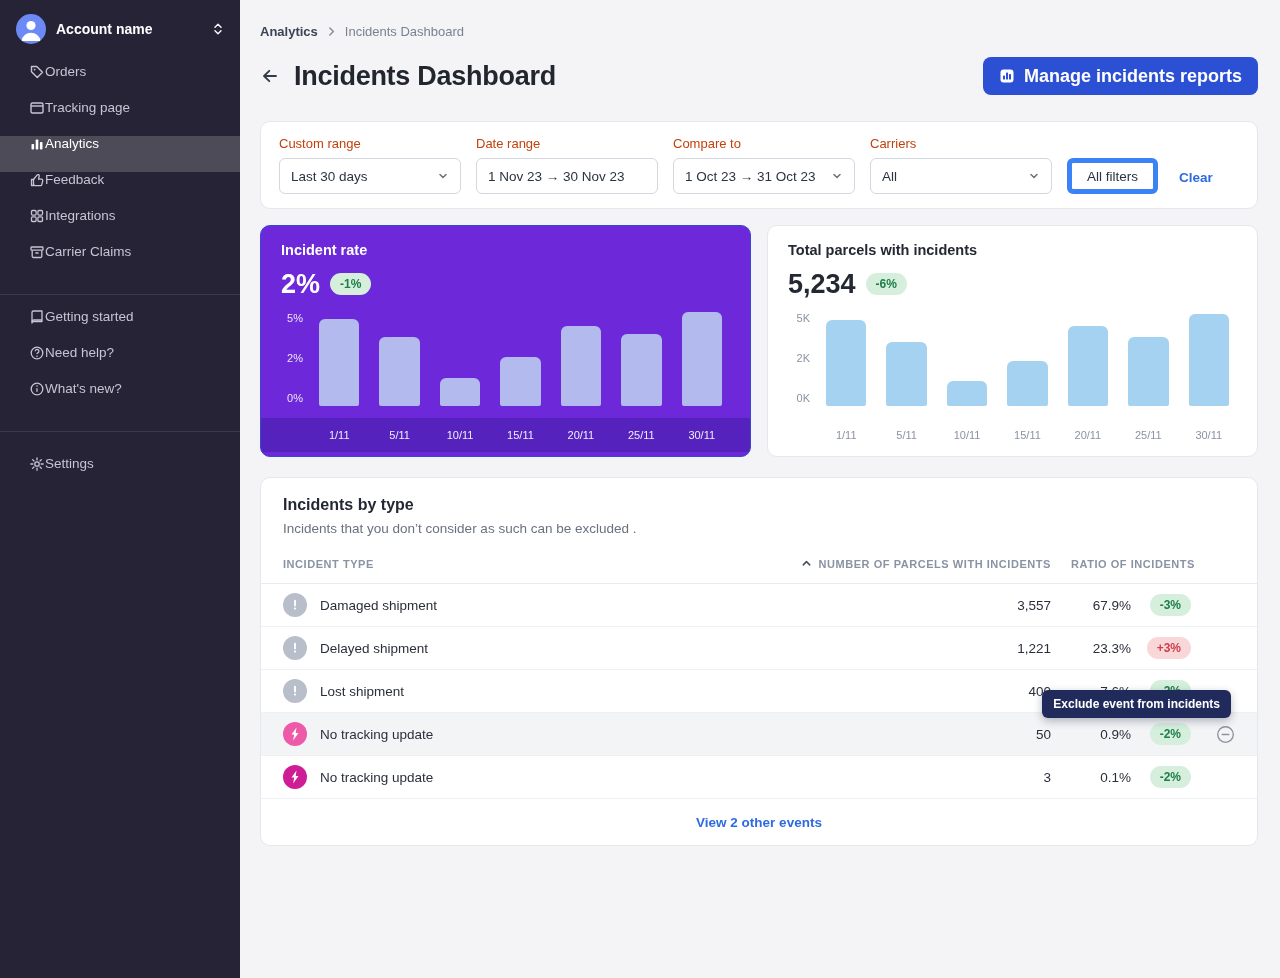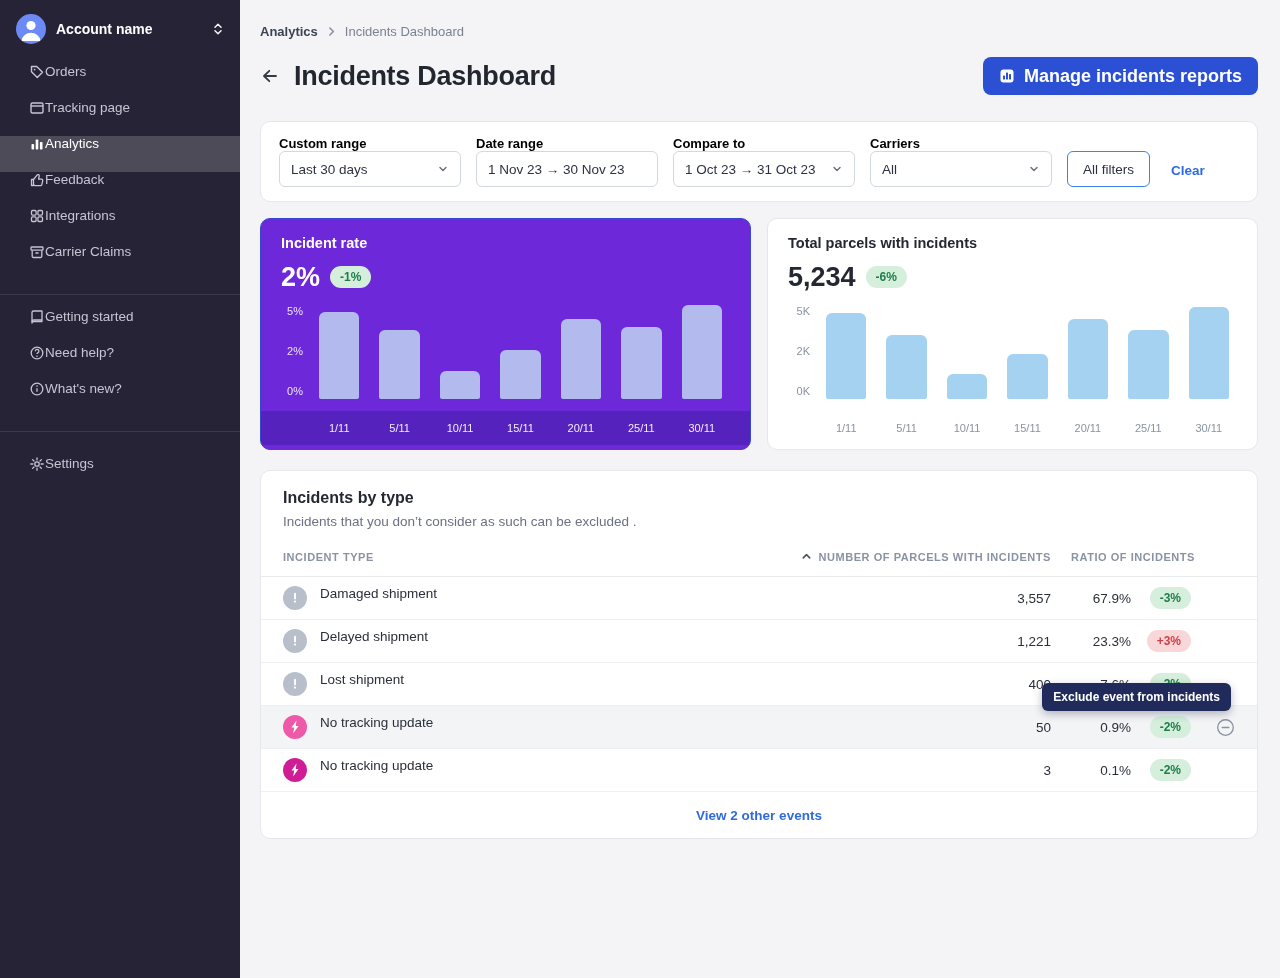--- a/index.html
+++ b/index.html
@@ -26,23 +26,23 @@
   .crumb-parent { color: #3c4354; font-weight: 700; cursor: pointer; }
   .crumb-current { color: #7a8292; }
   .title-row { display: flex; align-items: center; gap: 14px; margin-top: 18px; }
   .back-btn { cursor: pointer; display: flex; align-items: center; }
   .page-title { font-size: 27px; font-weight: 700; color: #21262f; letter-spacing: -.01em; }
   .manage-btn { margin-left: auto; background: #2b50d4; color: #fff; border: none; border-radius: 8px; height: 38px; padding: 0 16px; font-size: 18px; font-weight: 700; display: flex; align-items: center; gap: 9px; cursor: pointer; font-family: inherit; }
 
   
   .filter-card { margin-top: 26px; background: #fff; border: 1px solid #e5e7ec; border-radius: 10px; padding: 14px 18px; display: flex; gap: 15px; align-items: flex-end; }
   .filter-group { display: flex; flex-direction: column; }
-  .filter-label { font-size: 13px; color: #000000; font-weight: 700; }
+  .filter-label { font-size: 13px; color: #c2410c; font-weight: 400; margin-bottom: 7px; }
   .select, .text-field { width: 182px; height: 36px; border: 1px solid #d3d7e0; border-radius: 6px; background: #fff; display: flex; align-items: center; justify-content: space-between; padding: 0 11px; font-size: 13.5px; color: #2b3342; cursor: pointer; }
-  .all-filters-btn { height: 36px; border: 1px solid #3b82f6; background: #fff; border-radius: 6px; padding: 0 15px; font-size: 13.5px; color: #2b3342; font-weight: 500; cursor: pointer; font-family: inherit; }
+  .all-filters-btn { height: 36px; border: 5px solid #3b82f6; background: #fff; border-radius: 6px; padding: 0 15px; font-size: 13.5px; color: #2b3342; font-weight: 500; cursor: pointer; font-family: inherit; }
   .clear-link { font-size: 13.5px; color: #2f6be0; font-weight: 600; cursor: pointer; padding-bottom: 9px; margin-left: 6px; }
 
   
   .charts-row { display: flex; gap: 16px; margin-top: 16px; }
   .chart-card { flex: 1; border-radius: 10px; padding: 16px 20px 0; height: 232px; overflow: hidden; position: relative; cursor: pointer; }
   .chart-card.white { background: #fff; border: 1px solid #e5e7ec; }
   .chart-card.blue { background: #6d28d9; border: 1px solid #3847cf; }
   .chart-title { font-size: 14.5px; font-weight: 700; }
   .chart-card.blue .chart-title { color: #fff; }
   .chart-card.white .chart-title { color: #232833; }
@@ -69,21 +69,21 @@
   
   .table-card { margin-top: 20px; background: #fff; border: 1px solid #e5e7ec; border-radius: 10px; padding-top: 18px; }
   .table-title { font-size: 16px; font-weight: 700; color: #232833; padding: 0 22px; }
   .table-subtitle { font-size: 13.5px; color: #6a7180; margin-top: 7px; padding: 0 22px; }
   .thead, .trow { display: grid; grid-template-columns: 1fr 260px 80px 60px 44px; align-items: center; padding: 0 22px; }
   .thead { height: 40px; border-bottom: 1px solid #e8eaee; color: #8a93a3; font-size: 11px; font-weight: 700; letter-spacing: .05em; margin-top: 8px; }
   .th-number { display: flex; justify-content: flex-end; align-items: center; gap: 6px; }
   .th-ratio { grid-column: 3 / 6; padding-left: 20px; }
   .trow { height: 43px; border-bottom: 1px solid #eef0f3; font-size: 13.5px; color: #2a2f3a; position: relative; }
   .trow.hovered { background: #f3f4f6; }
-  .name-cell { display: flex; align-items: flex-start; gap: 13px; }
+  .name-cell { display: flex; align-items: center; gap: 13px; }
   .row-icon { width: 24px; height: 24px; border-radius: 50%; display: flex; align-items: center; justify-content: center; }
   .row-icon.gray { background: #b9bfca; }
   .row-icon.pink { background: #ee5aa7; }
   .row-icon.magenta { background: #cf1d96; }
   .num-cell { text-align: right; }
   .ratio-cell { text-align: right; }
   .badge-cell { justify-self: end; }
   .action-cell { display: flex; justify-content: flex-end; }
   .exclude-btn { cursor: pointer; display: flex; }
   .tooltip { position: absolute; right: 26px; bottom: 37px; background: #202b5c; color: #fff; font-size: 12px; font-weight: 600; padding: 7px 11px; border-radius: 6px; white-space: nowrap; z-index: 5; box-shadow: 0 3px 8px rgba(20,25,60,.30); }

